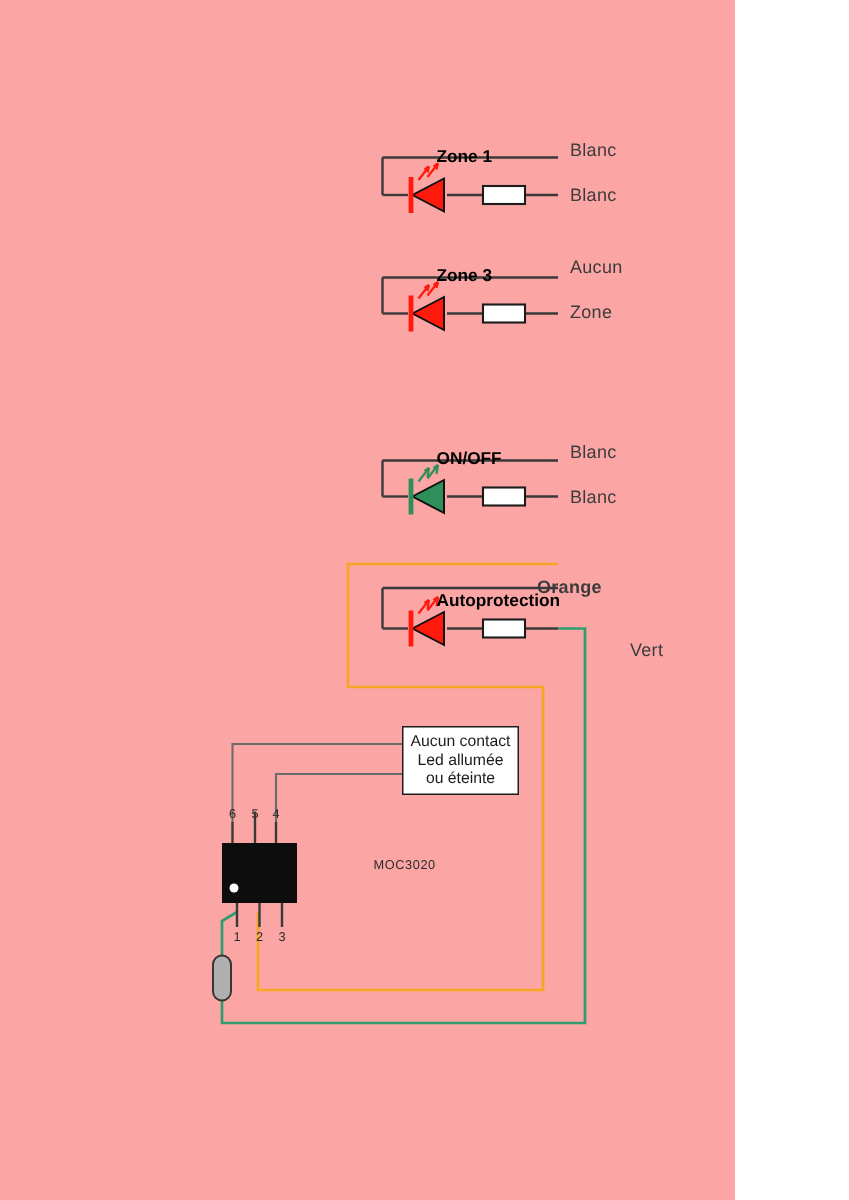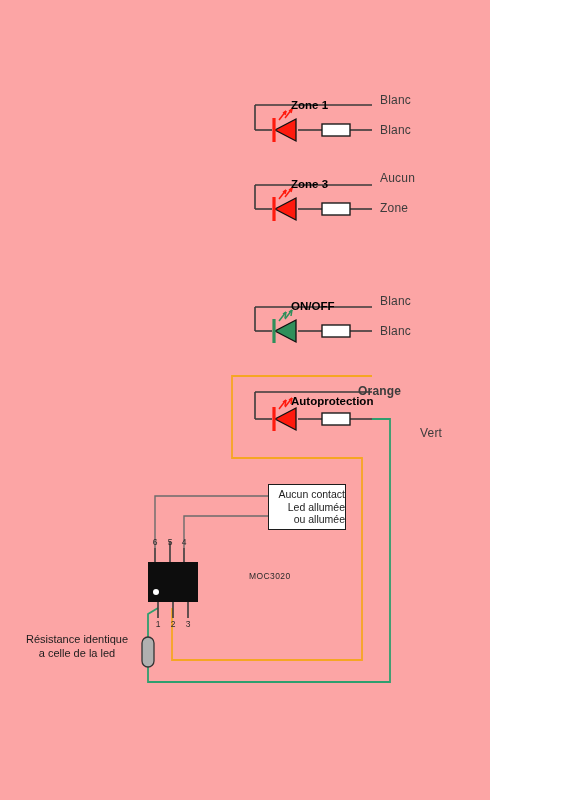--- a/index.html
+++ b/index.html
@@ -198,34 +198,30 @@
   <div class="lbl led-name" style="left:291px; top:300px;">ON/OFF</div>
   <div class="lbl wire-label" style="left:380px; top:294px;">Blanc</div>
   <div class="lbl wire-label" style="left:380px; top:324px;">Blanc</div>
 
   <div class="lbl led-name" style="left:291px; top:395px;text-align:right;">Autoprotection</div>
   <div class="lbl wire-label" style="left:358px; top:384px;font-weight:bold;">Orange</div>
   <div class="lbl wire-label" style="left:380px; top:426px;margin-left:40px;">Vert</div>
 
   <div style="position:absolute; left:268px; top:484px; width:76px; height:44px;
               border:1.4px solid #1c1c1c; background:#ffffff;
-              display:flex; flex-direction:column; align-items:flex-end; justify-content:center;">
+              display:flex; flex-direction:column; align-items:center; justify-content:center;">
     <div class="note-text">Aucun contact</div>
     <div class="note-text">Led allumée</div>
-    <div class="note-text">ou allumée</div>
+    <div class="note-text">ou éteinte</div>
   </div>
 
   <div class="lbl chip-name" style="left:211px; top:571px;margin-left:38px;">MOC3020</div>
 
   <div class="lbl pin-num" style="left:150px; top:537px;">6</div>
   <div class="lbl pin-num" style="left:165px; top:537px;">5</div>
   <div class="lbl pin-num" style="left:179px; top:537px;">4</div>
 
   <div class="lbl pin-num" style="left:153px; top:619px;">1</div>
   <div class="lbl pin-num" style="left:168px; top:619px;">2</div>
   <div class="lbl pin-num" style="left:183px; top:619px;">3</div>
 
-  <div style="position:absolute; left:18px; top:632px; width:118px;">
-    <div class="res-text">Résistance identique</div>
-    <div class="res-text">a celle de la led</div>
-  </div>
 
 </div>
 
 </body></html>

